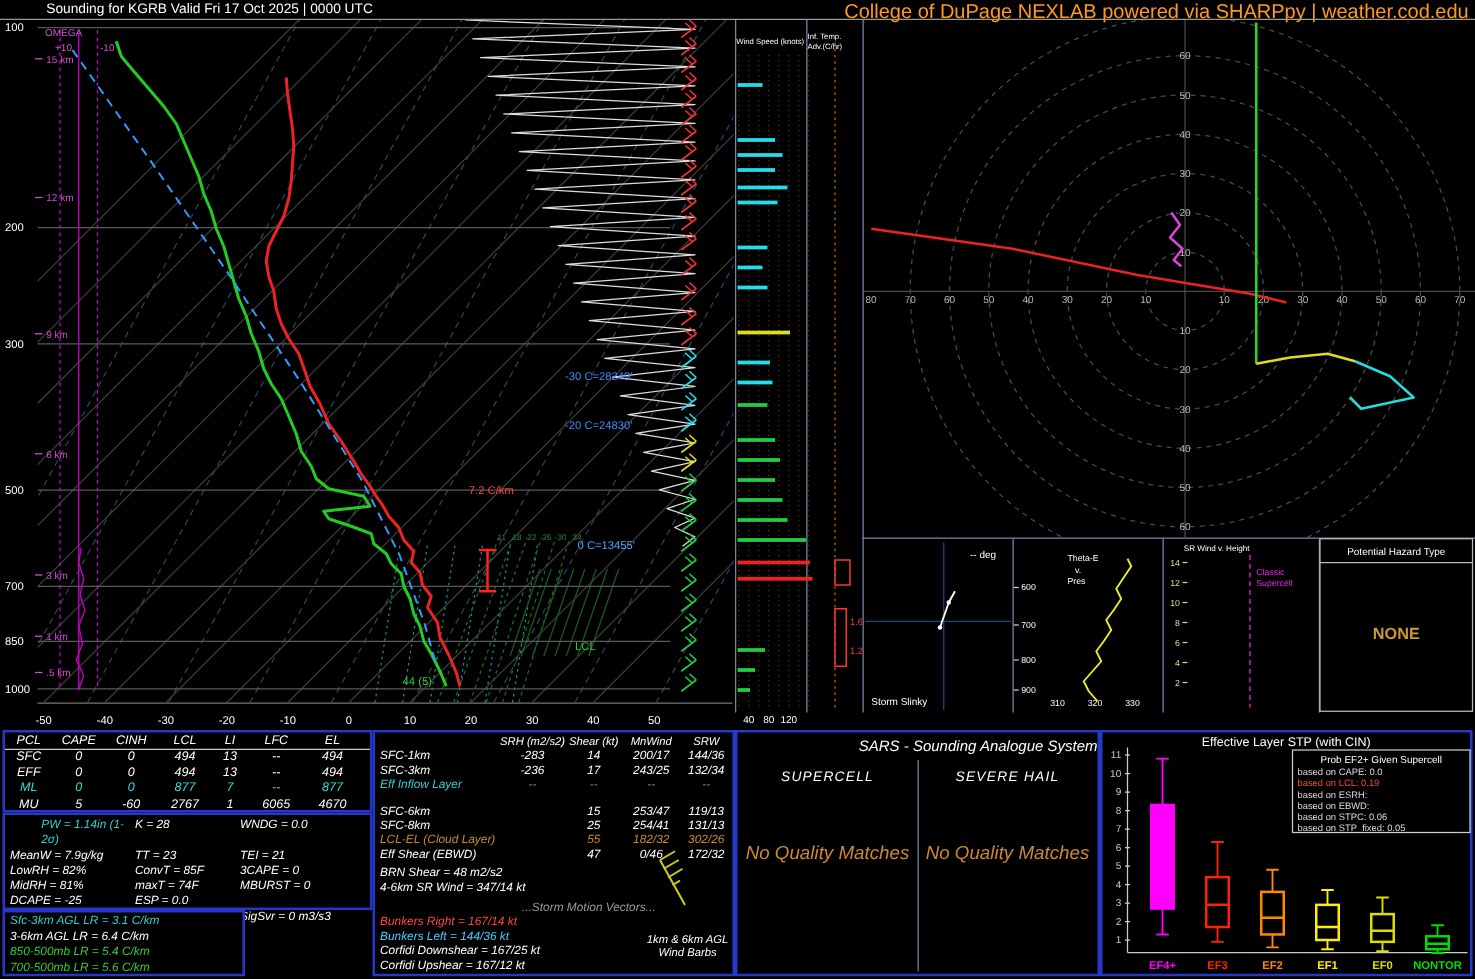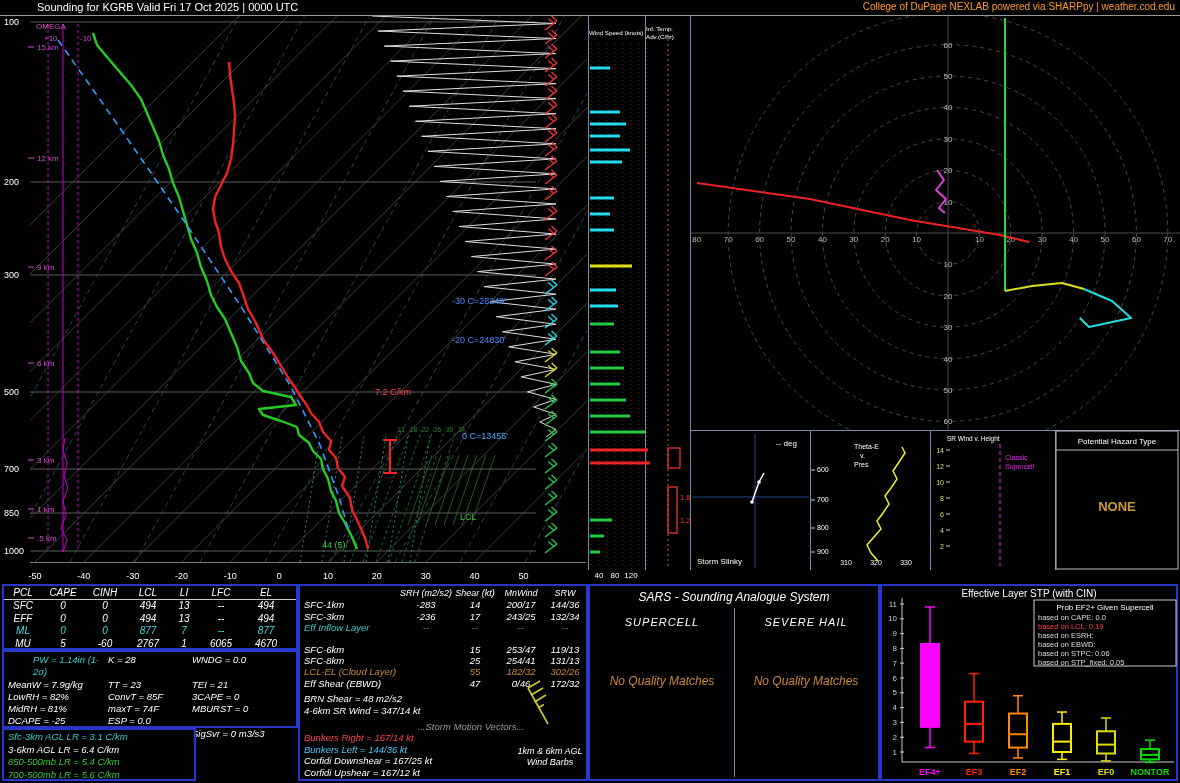--- a/index.html
+++ b/index.html
@@ -1,44 +1,44 @@
 <!DOCTYPE html>
 <html><head>
 <meta charset="utf-8">
 <style>
   html,body{margin:0;padding:0;background:#000;}
   #app{position:relative;width:1180px;height:783px;background:#000;overflow:hidden;
        font-family:"Liberation Sans",sans-serif;}
   #topbar{position:absolute;left:0;top:0;width:1180px;height:15px;}
   #main-title{position:absolute;left:37px;top:1px;font-size:11px;color:#fff;white-space:nowrap;}
-  #credit{position:absolute;right:5px;top:1px;font-size:10px;color:#ff9922;white-space:nowrap;padding-left:16px;}
+  #credit{position:absolute;right:5px;top:1px;font-size:16px;color:#ff9922;white-space:nowrap;padding-left:16px;}
   .bbox{position:absolute;border:2px solid #2438cc;box-sizing:border-box;background:#000;font-style:italic;}
   #gfx{position:absolute;left:0;top:0;pointer-events:none;font-family:"Liberation Sans",sans-serif;}
   #box-pcl{left:2px;top:584px;width:296px;height:66px;padding-top:1px;}
   #box-thermo{left:2px;top:650px;width:296px;height:78px;padding-top:2px;}
   #box-lr{left:2px;top:728px;width:194px;height:53px;padding-top:1px;}
   #box-idx{left:196px;top:728px;width:102px;height:53px;padding-top:1px;}
   #box-kine{left:298px;top:584px;width:290px;height:197px;padding-top:2px;}
   #box-sars{left:588px;top:584px;width:292px;height:197px;}
   #box-stp{left:880px;top:584px;width:298px;height:197px;}
   .prow{display:grid;grid-template-columns:38px 42px 42px 44px 28px 46px 44px;
         font-size:10px;line-height:12.4px;text-align:center;color:#fff;}
   .phead{border-bottom:1px solid #ccc;}
   .trow{display:grid;grid-template-columns:100px 84px 104px;font-size:9.5px;line-height:12.3px;padding-left:4px;color:#fff;}
   .lrow{font-size:9.5px;line-height:12.5px;padding-left:4px;white-space:nowrap;}
   .krow{display:grid;grid-template-columns:100px 52px 46px 46px 42px;font-size:9.5px;line-height:11.4px;}
   .krow div{text-align:center;white-space:nowrap;}
   .krow div:first-child{text-align:left;padding-left:4px;}
   .khead{font-size:9px;color:#fff;}
   .kline{font-size:9.5px;line-height:11.4px;padding-left:4px;white-space:nowrap;}
   #barb-caption{position:absolute;left:214px;top:160px;width:72px;text-align:center;font-size:9px;color:#fff;line-height:11px;}
-  #sars-title{position:absolute;top:4px;left:0;width:100%;text-align:center;font-size:12px;color:#fff;}
+  #sars-title{position:absolute;top:4px;left:0;width:100%;text-align:right;font-size:12px;color:#fff;}
   #sars-divider{position:absolute;left:50%;top:22px;bottom:2px;width:1px;background:#7788aa;}
   .sars-col-h{position:absolute;top:30px;width:50%;text-align:center;font-size:11px;color:#fff;letter-spacing:1px;}
-  .sars-match{position:absolute;top:88px;width:50%;text-align:center;font-size:12px;color:#cc8833;}
+  .sars-match{position:absolute;top:88px;width:50%;text-align:center;font-size:15px;color:#cc8833;}
   .c1{left:0;} .c2{left:50%;}
 </style>
 </head>
 <body>
 
 <div id="app">
   <div id="topbar">
     <span id="main-title">Sounding for KGRB Valid  Fri 17 Oct 2025 | 0000 UTC</span>
     <span id="credit">College of DuPage NEXLAB powered via SHARPpy | weather.cod.edu</span>
   </div>

